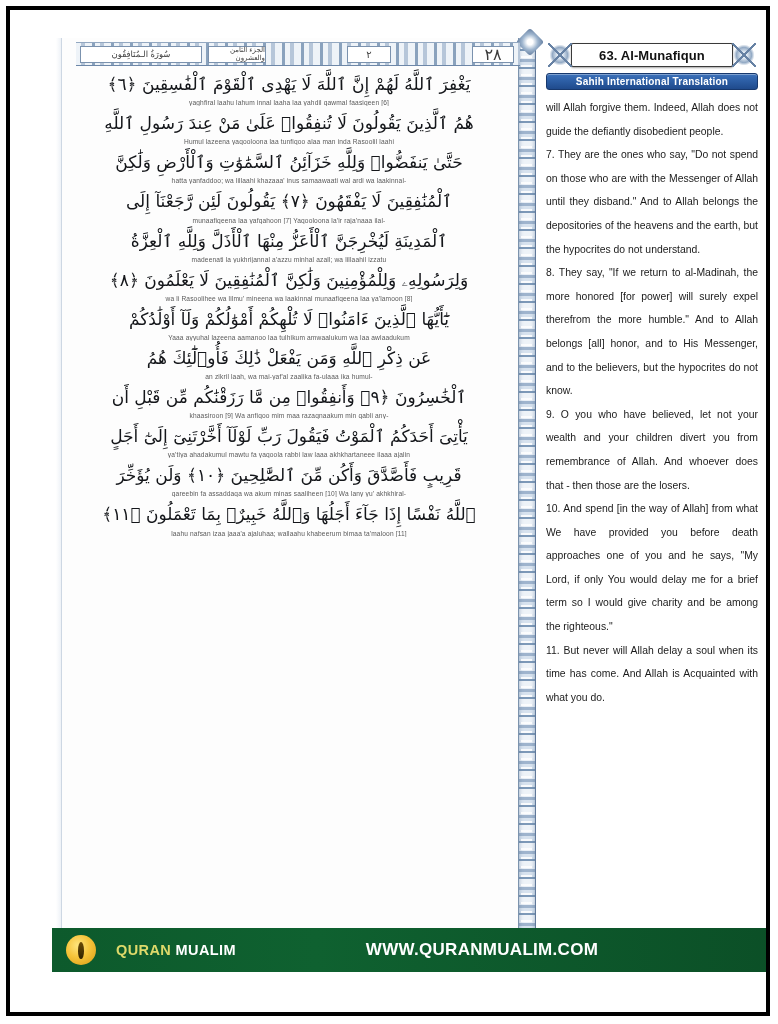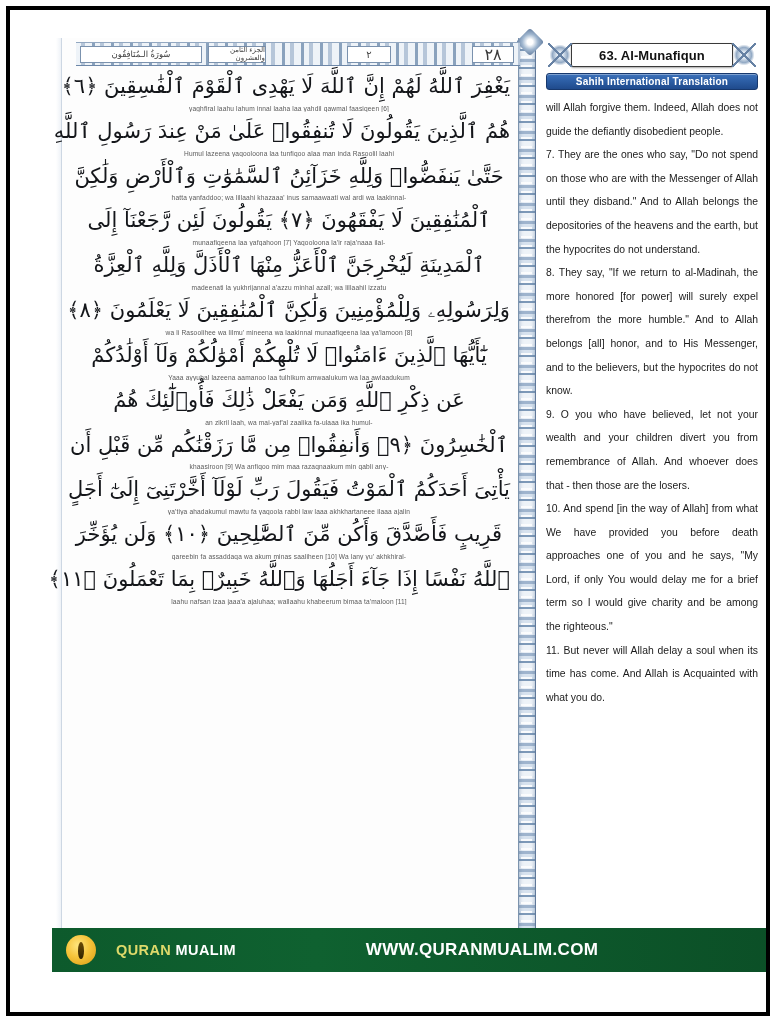--- a/index.html
+++ b/index.html
@@ -126,21 +126,21 @@
 
   
   .mushaf-body{
     position:absolute;
     left:10px;right:24px;top:34px;bottom:22px;
   }
   .ayah-line{
     direction:rtl;
     text-align:center;
     font-family:"DejaVu Sans", "Liberation Sans", sans-serif;
-    font-size:21px;
+    font-size:17px;
     line-height:1.42;
     color:#14161a;
     white-space:nowrap;
     margin:0;
     padding:0 2px;
     letter-spacing:.5px;
   }
   .translit-line{
     text-align:center;
     font-size:6.6px;

